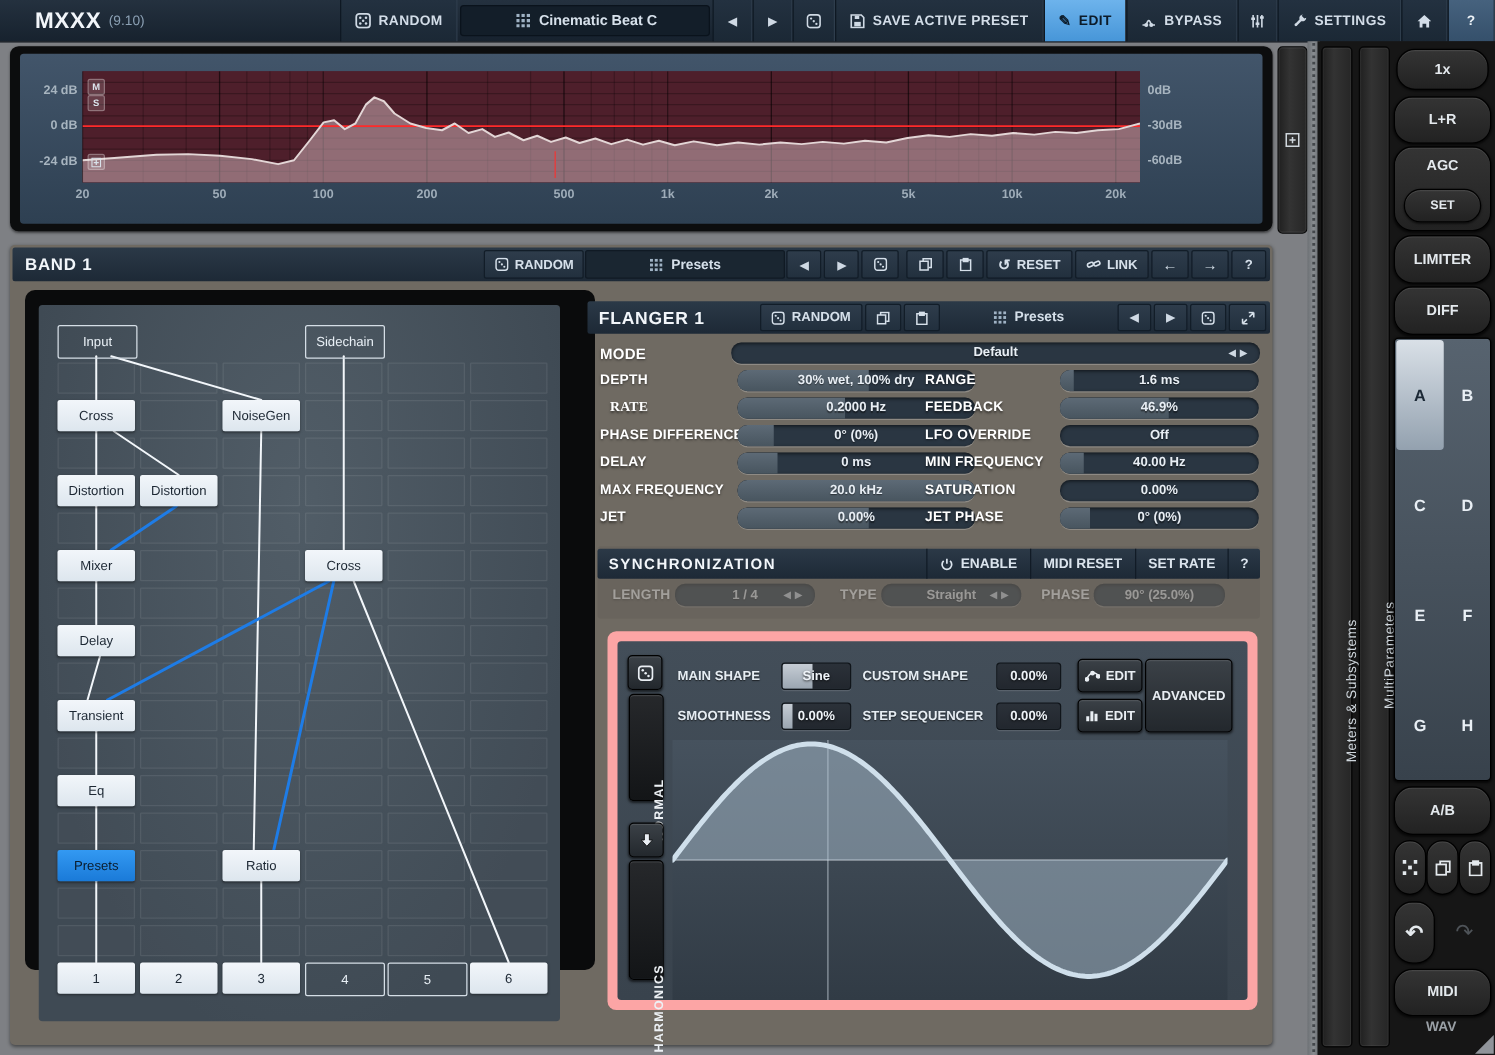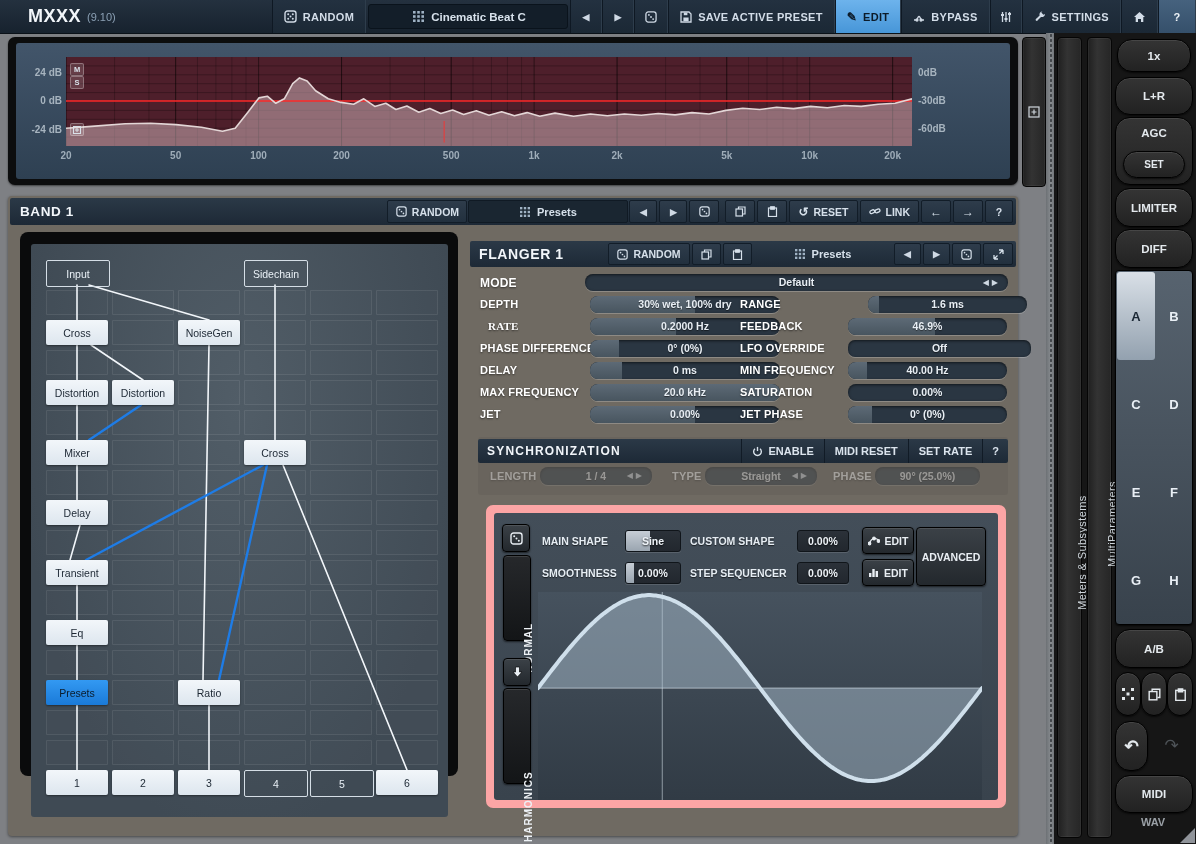--- a/index.html
+++ b/index.html
@@ -59,21 +59,21 @@
         box-shadow:0 1px 3px rgba(0,0,0,.45);}
   .navybar{background:linear-gradient(#2b3947,#1d2936);color:#f2f6fa;display:flex;align-items:center;}
   #band-titlebar{left:10px;top:198px;width:1006px;height:27px;border-radius:2px;}
   #band-titlebar .ttl{font-size:13.5px;font-weight:700;letter-spacing:.6px;margin-left:10px;}
   .hbtn{display:flex;align-items:center;justify-content:center;gap:5px;height:21px;margin:0 1px;
         padding:0 8px;background:linear-gradient(#2e3c4b,#22303e);border:1px solid #121d28;border-radius:2px;
         color:#d6e0ea;font-size:10.5px;font-weight:700;cursor:pointer;}
   .hcombo{background:#1a2631;display:flex;align-items:center;justify-content:center;gap:7px;height:21px;
           border:1px solid #101a24;border-radius:2px;color:#d6e0ea;font-size:11px;font-weight:700;}
   
-  #graph-shell{left:20px;top:232px;width:438px;height:544px;background:#0a0b0c;border-radius:8px;}
+  #graph-shell{left:20px;top:232px;width:438px;height:544px;background:#0a0b0c;border-radius:8px;padding-left:18px;}
   #graph{left:11px;top:12px;width:417px;height:573px;border-radius:3px;
          background:radial-gradient(ellipse at 50% 28%,#4f5b65,#3f4a54 75%);}
   .gcell{position:absolute;width:60px;height:23px;border:1px solid rgba(255,255,255,.08);
          background:rgba(255,255,255,.015);border-radius:1px;}
   .gnode{position:absolute;width:62px;height:25px;display:flex;align-items:center;justify-content:center;
          font-size:10.5px;color:#1c2733;background:linear-gradient(#f2f6fa,#dde6ee);border-radius:2px;
          box-shadow:0 1px 2px rgba(0,0,0,.4);cursor:pointer;z-index:2;}
   .gnode.outlined{background:none;border:1px solid #d5dee6;color:#e9f0f6;box-shadow:none;}
   .gnode.selected{background:linear-gradient(#3399f2,#1a7ad8);color:#0b1c2c;}
   
@@ -657,31 +657,31 @@
       <div class="vbox" style="left: 120px; top: 114px; width: 190px;">
         <div class="fill" style="width: 100%;"></div>
         <div class="vtext">20.0 kHz</div>
       </div>
       <div class="plabel" style="left: 10px; top: 138px;">JET</div>
       <div class="vbox" style="left: 120px; top: 136px; width: 190px;">
         <div class="fill" style="width: 55%;"></div>
         <div class="vtext">0.00%</div>
       </div>
       <div class="plabel" style="left: 270px; top: 28px;">RANGE</div>
-      <div class="vbox" style="left: 378px; top: 26px; width: 159px; margin-left: 20px;">
+      <div class="vbox" style="left: 378px; top: 26px; width: 159px;">
         <div class="fill" style="width: 7%;"></div>
         <div class="vtext">1.6 ms</div>
       </div>
       <div class="plabel" style="left: 270px; top: 50px;">FEEDBACK</div>
       <div class="vbox" style="left: 378px; top: 48px; width: 159px;">
         <div class="fill" style="width: 55%;"></div>
         <div class="vtext">46.9%</div>
       </div>
       <div class="plabel" style="left: 270px; top: 72px;">LFO OVERRIDE</div>
-      <div class="vbox" style="left: 378px; top: 70px; width: 183px; border-radius: 7px;">
+      <div class="vbox" style="left: 378px; top: 70px; width: 159px;">
         <div class="vtext">Off</div>
       </div>
       <div class="plabel" style="left: 270px; top: 94px;">MIN FREQUENCY</div>
       <div class="vbox" style="left: 378px; top: 92px; width: 159px;">
         <div class="fill" style="width: 12%;"></div>
         <div class="vtext">40.00 Hz</div>
       </div>
       <div class="plabel" style="left: 270px; top: 116px;">SATURATION</div>
       <div class="vbox" style="left: 378px; top: 114px; width: 159px;">
         <div class="vtext">0.00%</div>

